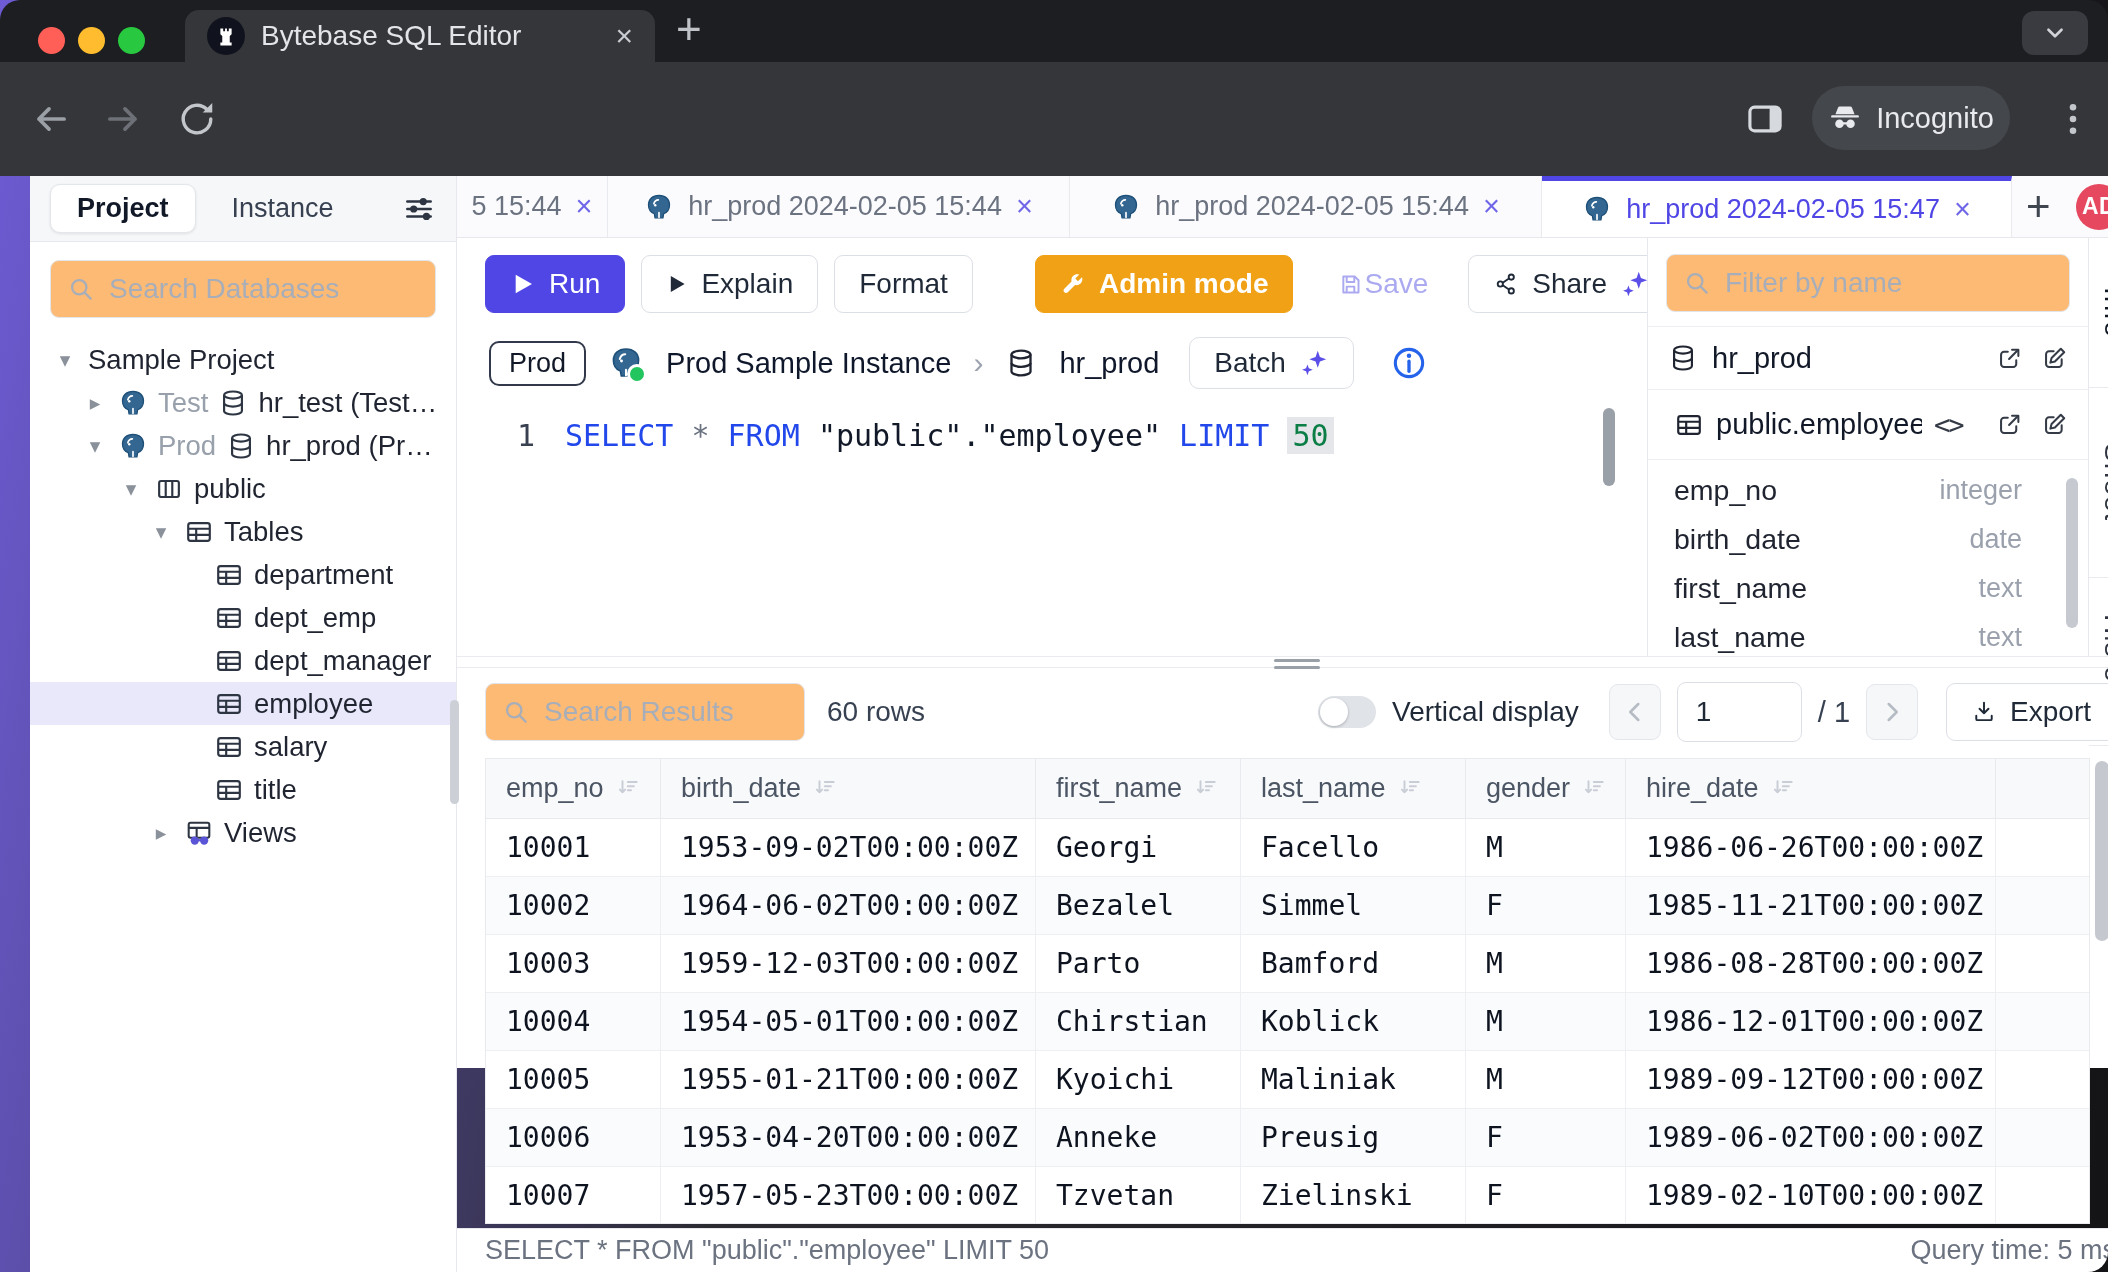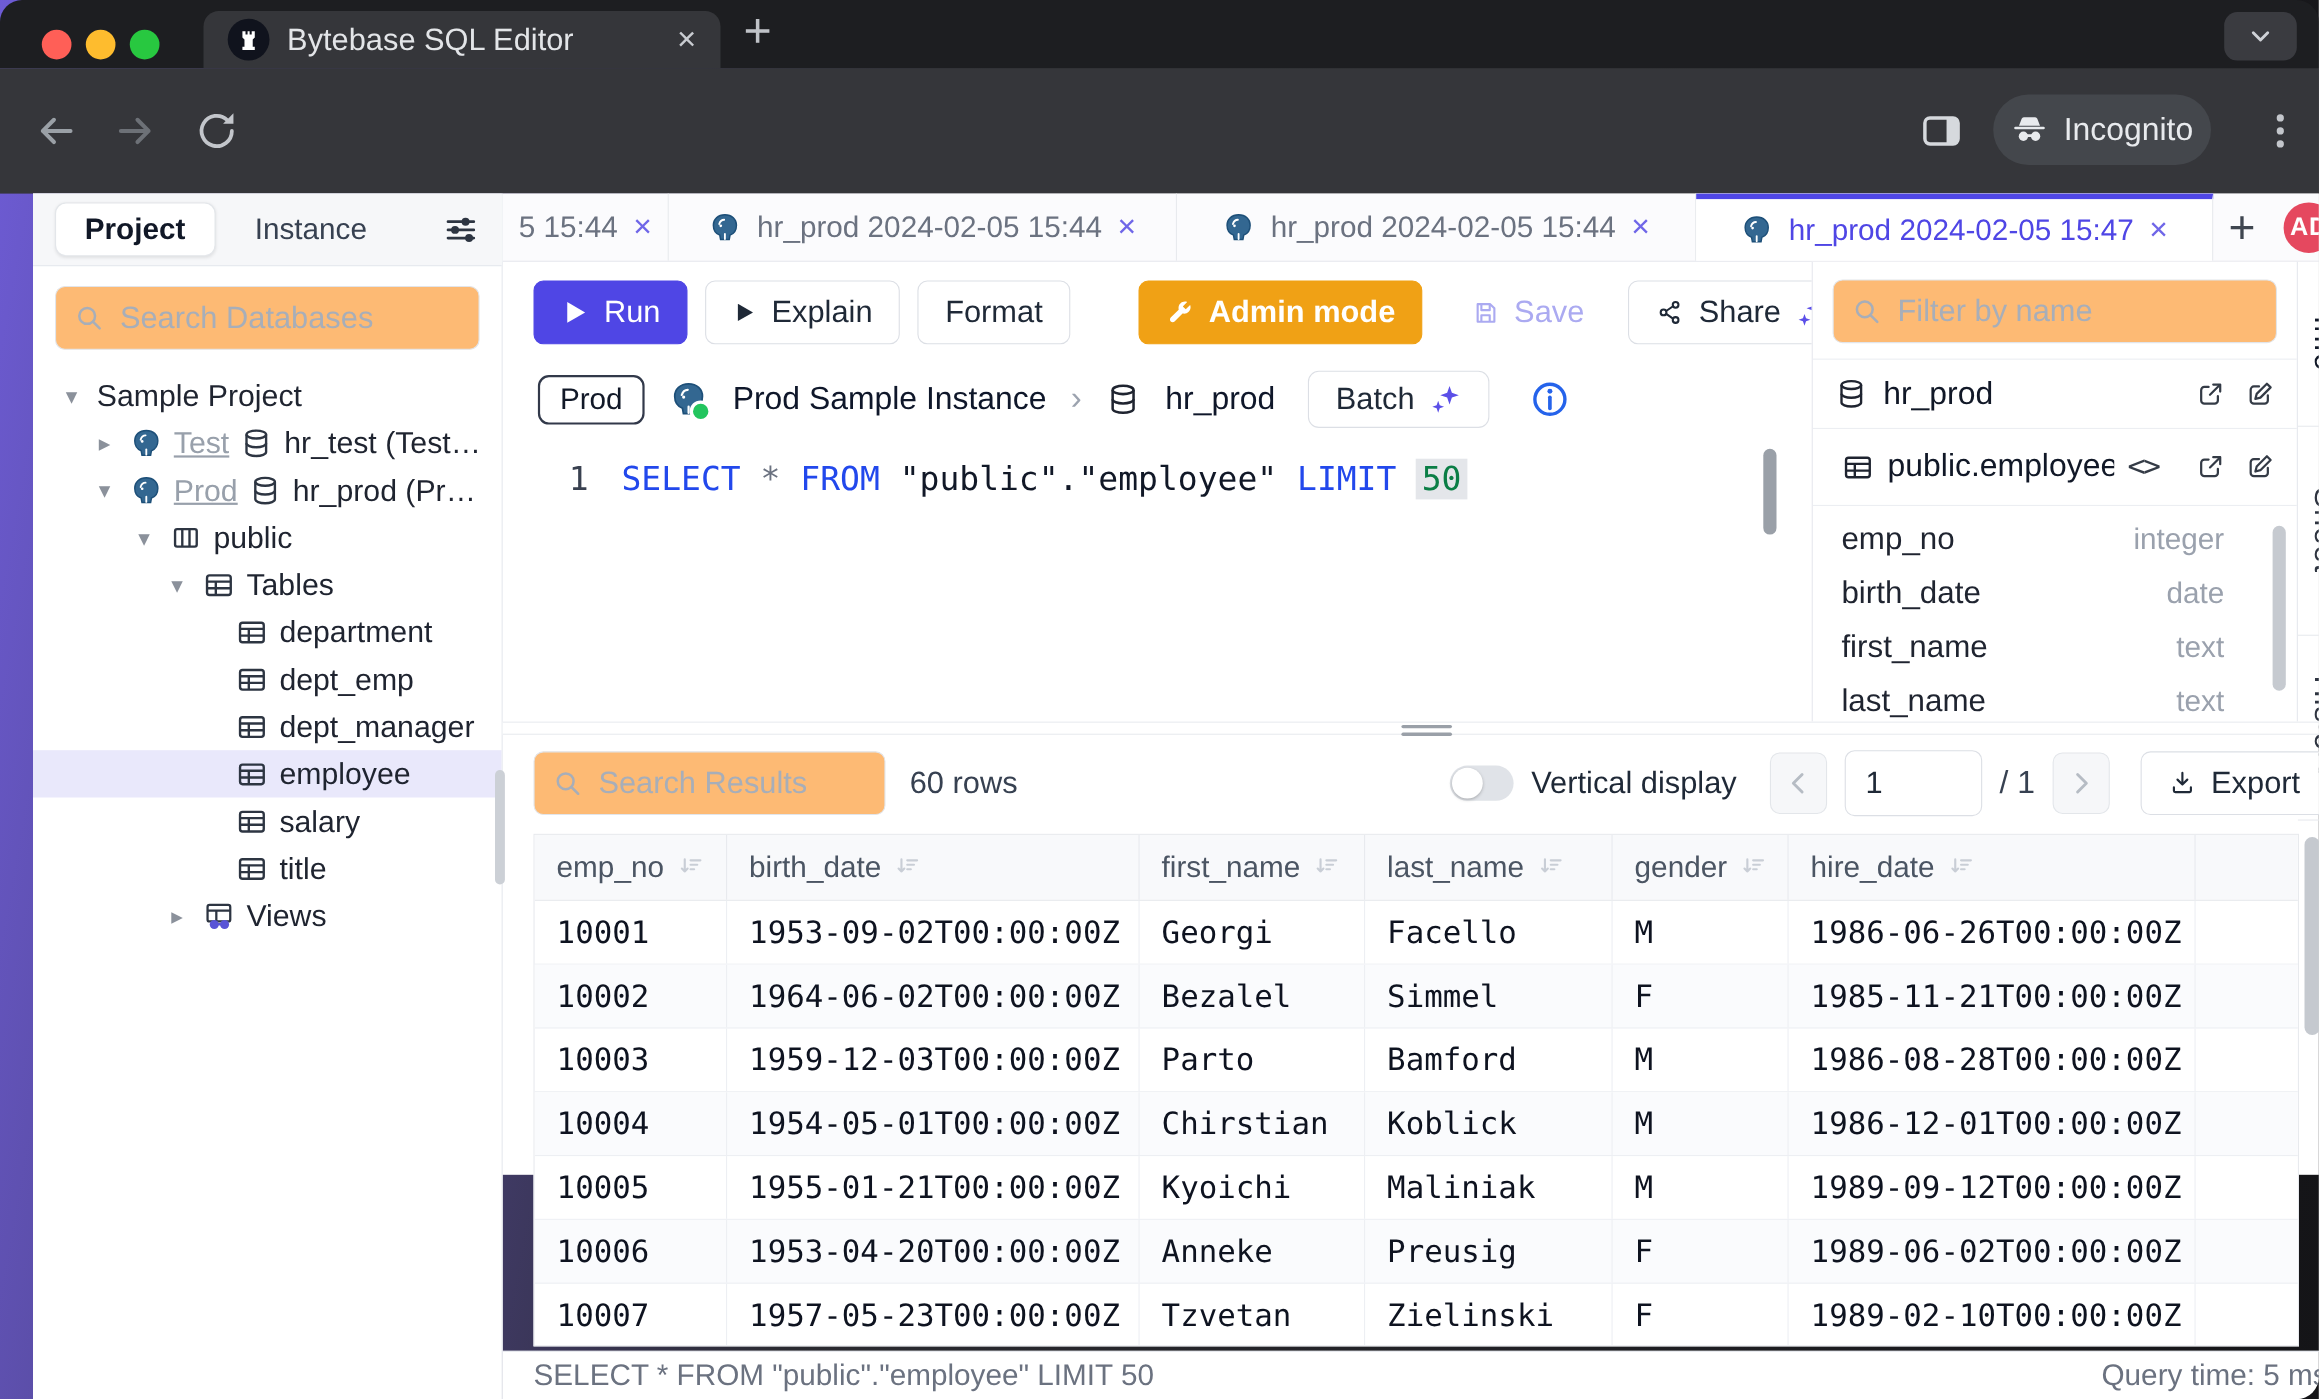--- a/index.html
+++ b/index.html
@@ -39,41 +39,41 @@
   .search{display:flex;align-items:center;gap:12px;border:1px solid #e2e5ea;border-radius:9px;height:58px;
           padding:0 16px;background:#fdba74;box-sizing:border-box;}
   .search svg{width:28px;height:28px;color:#a7aeb9;flex:none;}
   .search input{border:none;outline:none;font-size:28px;color:#374151;width:100%;font-family:inherit;background:transparent;}
   .search input::placeholder{color:#a7aeb9;}
   .tree{padding-top:12px;font-size:27.5px;}
   .trow{display:flex;align-items:center;gap:10px;height:43px;color:#1f2430;white-space:nowrap;overflow:hidden;}
   .trow.sel{background:#e9e8fb;}
   .chev{width:26px;text-align:center;color:#8b919b;font-size:21px;font-family:"DejaVu Sans",sans-serif;flex:none;}
   .tico{width:30px;height:30px;color:#2d3542;flex:none;}
-  .dim{color:#98a0ab;text-decoration:underline;}
+  .dim{color:#98a0ab;}
   .sb-handle{position:absolute;left:420px;top:524px;width:9px;height:104px;border-radius:5px;background:#ccd0d6;}
   
   .main{position:absolute;left:427px;top:0;width:1681px;height:1096px;}
   .tabstrip{position:absolute;left:0;top:0;width:1681px;height:62px;background:#fbfbfd;border-bottom:1px solid #e6e8ee;
             display:flex;align-items:center;box-sizing:border-box;}
   .etab{display:flex;align-items:center;justify-content:center;gap:14px;height:100%;border-right:1px solid #e8eaee;
         font-size:27px;color:#6b7280;box-sizing:border-box;white-space:nowrap;overflow:hidden;flex:none;}
   .etab .x{color:#6f66e8;font-size:29px;}
   .etab.active{background:#fff;color:#4f46e5;border-top:5px solid #4f46e5;}
   .plusbtn{font-size:42px;color:#3f4650;margin:0 0 0 14px;font-weight:300;}
   .avatar{width:46px;height:46px;border-radius:50%;background:#e5485f;color:#fff;font-size:23px;font-weight:700;
           display:flex;align-items:center;justify-content:center;margin-left:auto;margin-right:16px;letter-spacing:.5px;}
   
   .toolbar{position:absolute;left:0;top:62px;width:1190px;height:92px;display:flex;align-items:center;padding-left:28px;box-sizing:border-box;}
   .btn{display:flex;align-items:center;gap:13px;height:58px;padding:0 24px;border:1px solid #dcdfe5;border-radius:9px;
        font-size:28px;color:#1f2937;background:#fff;box-sizing:border-box;white-space:nowrap;}
   .btn svg{width:26px;height:26px;}
   .btn.primary{background:#4f46e5;border-color:#4f46e5;color:#fff;}
   .btn.warn{background:#f0a115;border-color:#f0a115;color:#fff;font-weight:600;}
-  .savebtn{display:flex;align-items:center;gap:12px;color:#abaaf1;font-size:28px;}
+  .savebtn{display:flex;align-items:center;color:#abaaf1;font-size:28px;}
   .savebtn svg{width:27px;height:27px;}
   
   .ctxbar{position:absolute;left:0;top:154px;width:1190px;height:66px;display:flex;align-items:center;gap:22px;padding-left:32px;box-sizing:border-box;}
   .envbadge{border:2px solid #32394a;border-radius:10px;padding:5px 18px;font-size:27px;color:#111827;font-weight:500;}
   .pgwrap{position:relative;width:36px;height:36px;}
   .dot{position:absolute;right:-3px;bottom:-3px;width:14px;height:14px;border-radius:50%;background:#23c55e;border:3px solid #fff;}
   .ctxname{font-size:29px;font-weight:500;color:#0f172a;}
   .crumb{color:#9ca3af;font-size:30px;}
   
   .sqlarea{position:absolute;left:0;top:228px;width:1190px;height:252px;font-family:"DejaVu Sans Mono",monospace;font-size:30px;}

